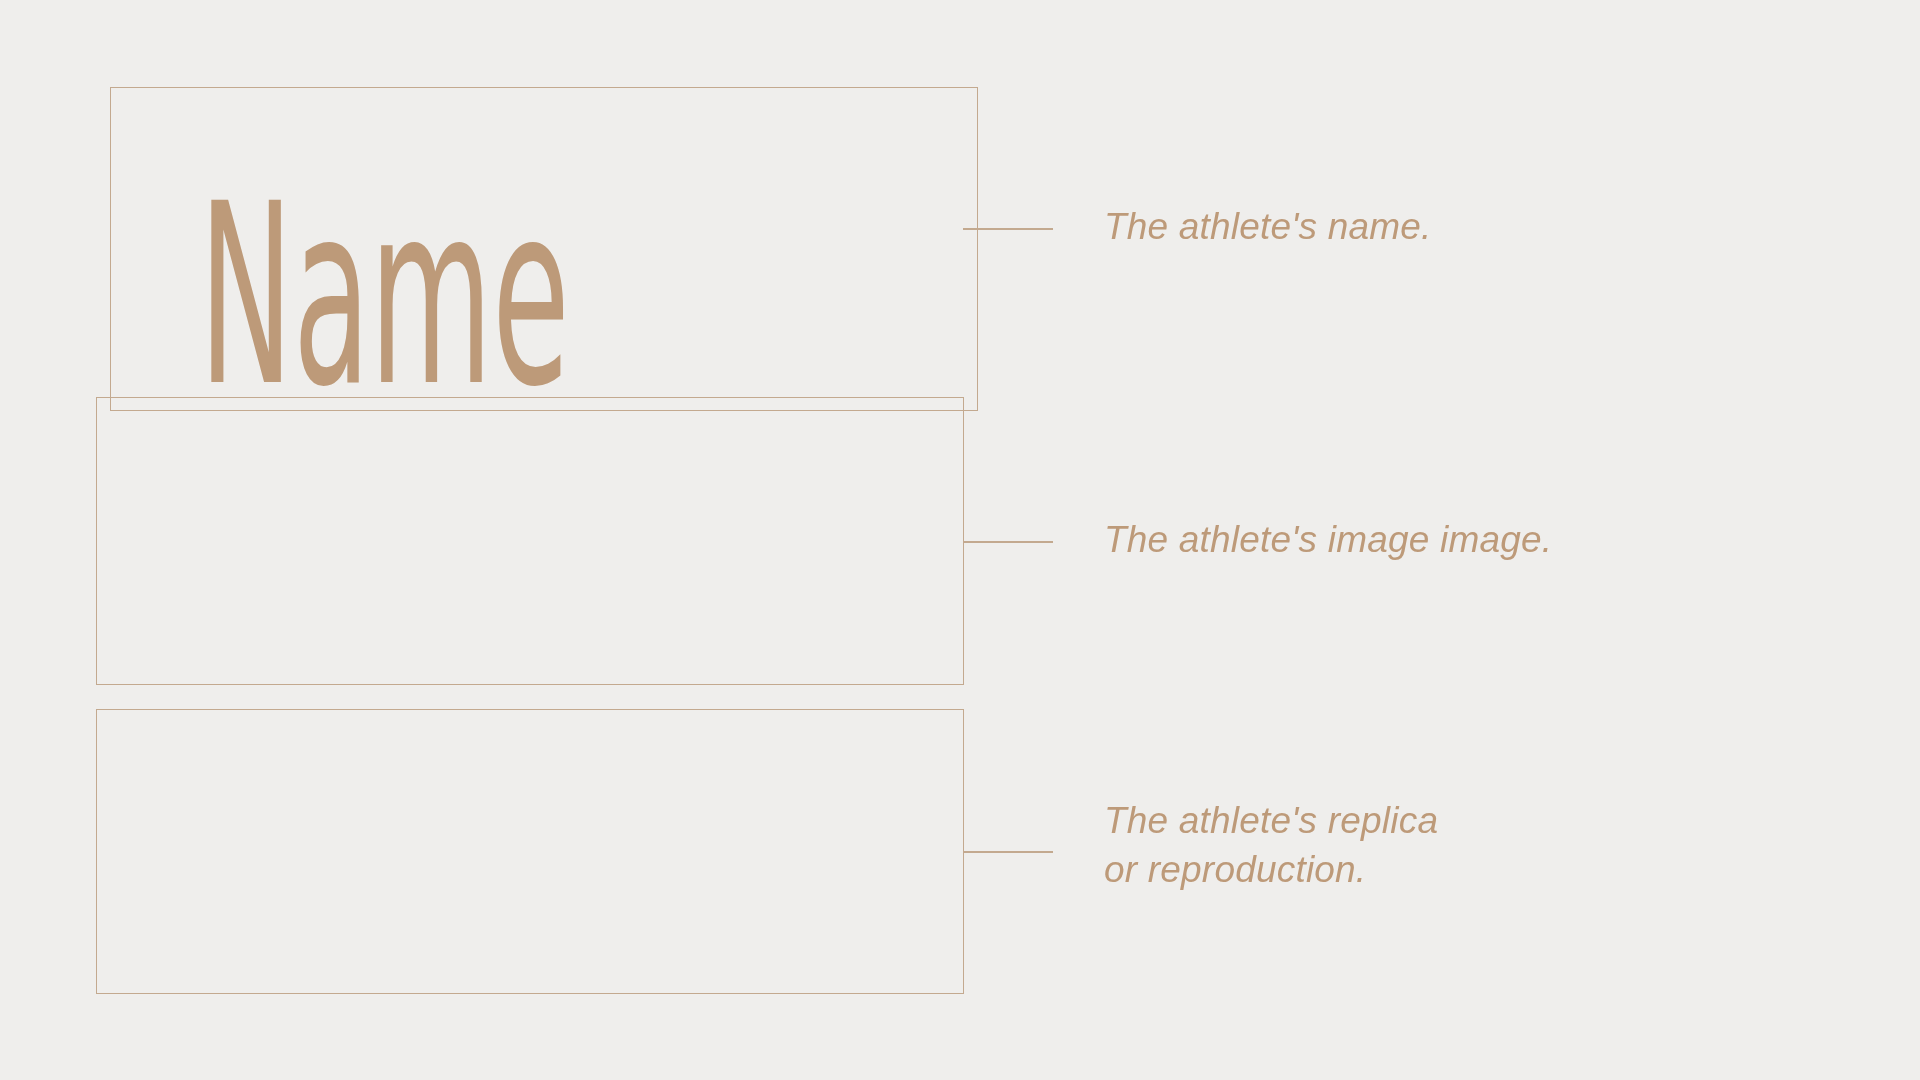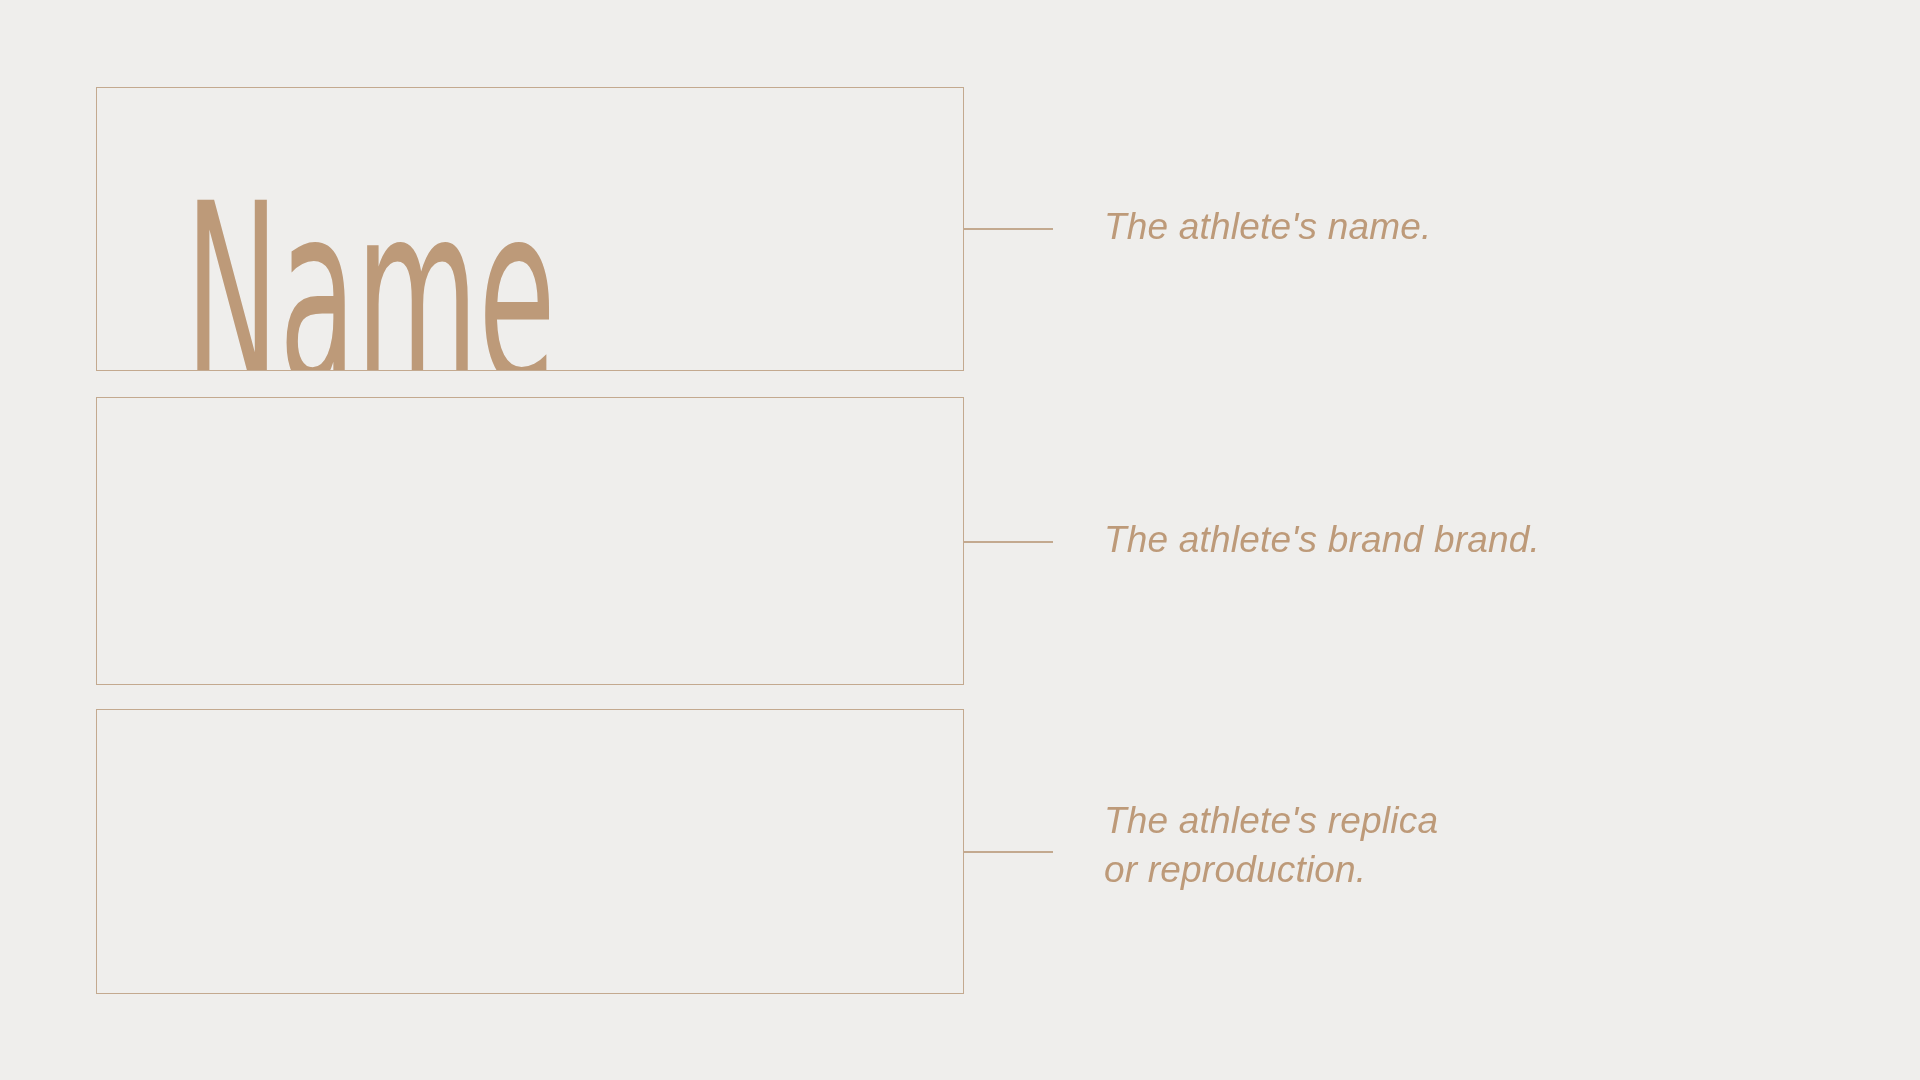--- a/index.html
+++ b/index.html
@@ -64,21 +64,21 @@
     font-family: "Liberation Sans", sans-serif;
     font-weight: 400;
     font-size: 37px;
     line-height: 1.33;
     letter-spacing: 0.2px;
     white-space: pre-line;
     font-style: italic;
   }
 
   
-  #box-name      { top: 87px;  width: 868px; height: 284px; }
+  #box-name      { top: 87px;  width: 868px; height: 324px; margin-left: 14px; }
   #box-image     { top: 397px; width: 868px; height: 288px; }
   #box-likeness  { top: 709px; width: 868px; height: 285px; }
 
   #word-name     { top: 100px;  font-size: 250px; }
 
   #conn-name     { left: 963px; top: 228px; width: 90px; }
   #conn-image    { left: 963px; top: 541px; width: 90px; }
   #conn-likeness { left: 963px; top: 851px; width: 90px; }
 
   #desc-name     { left: 1104px; top: 202px; }
@@ -96,21 +96,21 @@
     </div>
     <div class="connector" id="conn-name"></div>
     <div class="desc" id="desc-name">The athlete's name.</div>
   </div>
 
   <div class="row">
     <div class="term-box" id="box-image">
       
     </div>
     <div class="connector" id="conn-image"></div>
-    <div class="desc" id="desc-image">The athlete's brand brand.</div>
+    <div class="desc" id="desc-image">The athlete's image image.</div>
   </div>
 
   <div class="row">
     <div class="term-box" id="box-likeness">
       
     </div>
     <div class="connector" id="conn-likeness"></div>
     <div class="desc" id="desc-likeness">The athlete's replica
 or reproduction.</div>
   </div>

